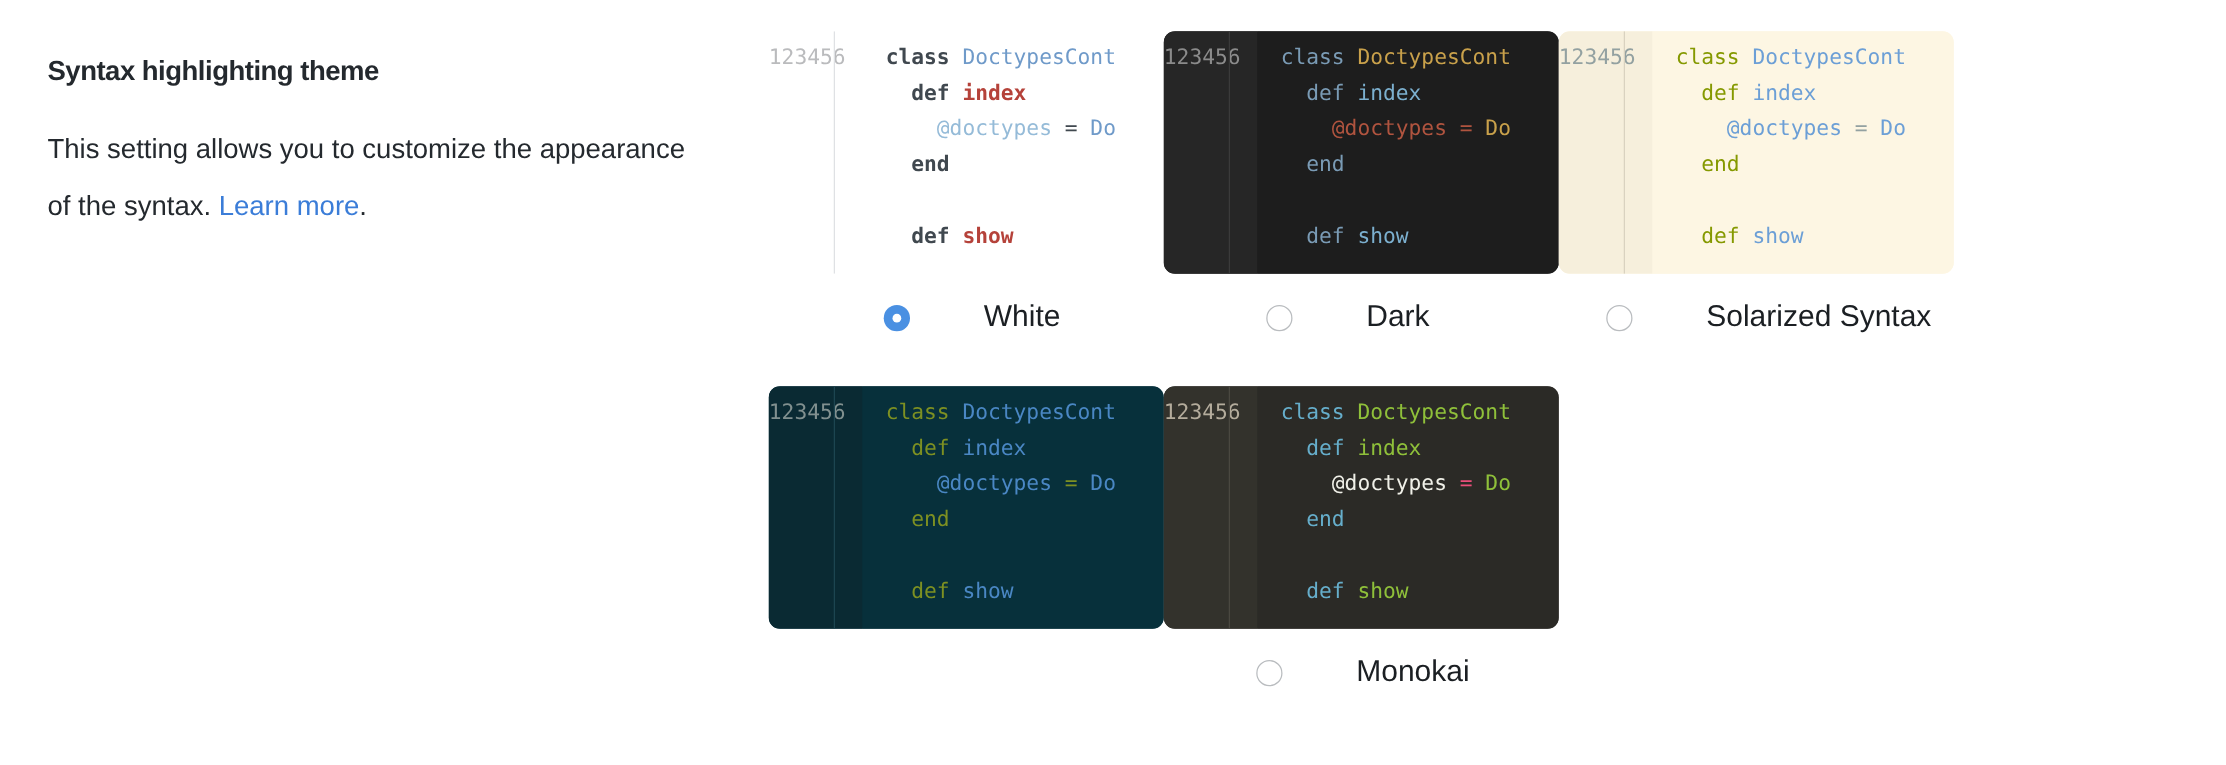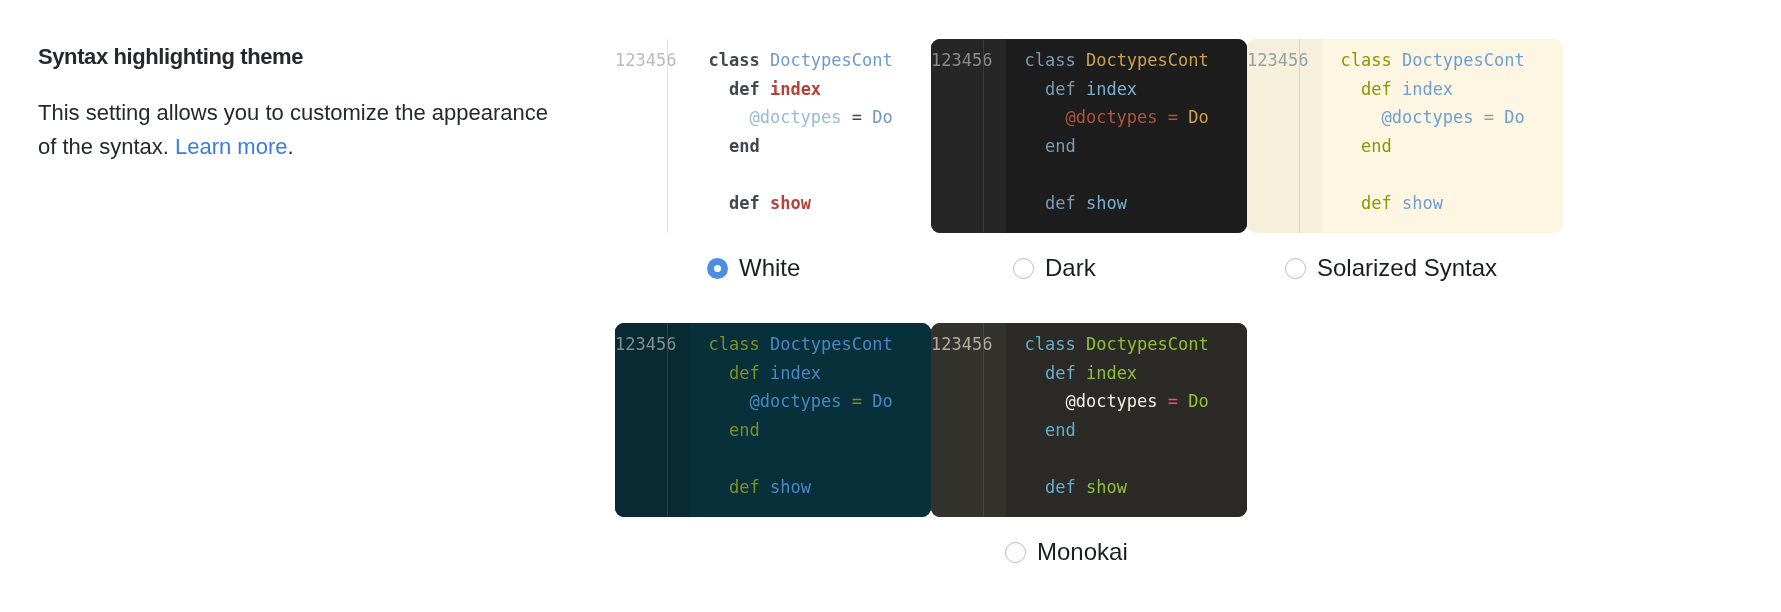--- a/index.html
+++ b/index.html
@@ -18,30 +18,30 @@
     margin:0;
     font-size:22px;
     line-height:42px;
     font-weight:700;
     color:#24292e;
     letter-spacing:-0.4px;
   }
   .info p{
     margin:18px 0 0 0;
     font-size:22px;
-    line-height:34px;
+    line-height:46px;
     color:#24292e;
     font-weight:400;
   }
   .info a{color:#3b7dd8;text-decoration:none;}
 
   
   .themes{
     position:absolute;
-    left:615px;top:39px;
+    left:615px;top:25px;
     width:1166px;
   }
   .trow{display:flex;}
   .trow.row2{margin-top:42px;}
   .theme{
     width:316px;
     margin-right:0px;
     flex:0 0 316px;
   }
 
@@ -84,20 +84,21 @@
     left:52px;top:0;bottom:0;
     width:1px;
   }
 
   
   .choice{
     display:flex;
     align-items:center;
     margin-top:22px;
     padding-left:0;
+    gap:48px;
   }
   .radio{
     width:21px;height:21px;
     border-radius:50%;
     box-sizing:border-box;
     border:1.6px solid #b9bcbf;
     background:#fff;
     flex:0 0 21px;
     position:relative;
     margin-right:11px;

